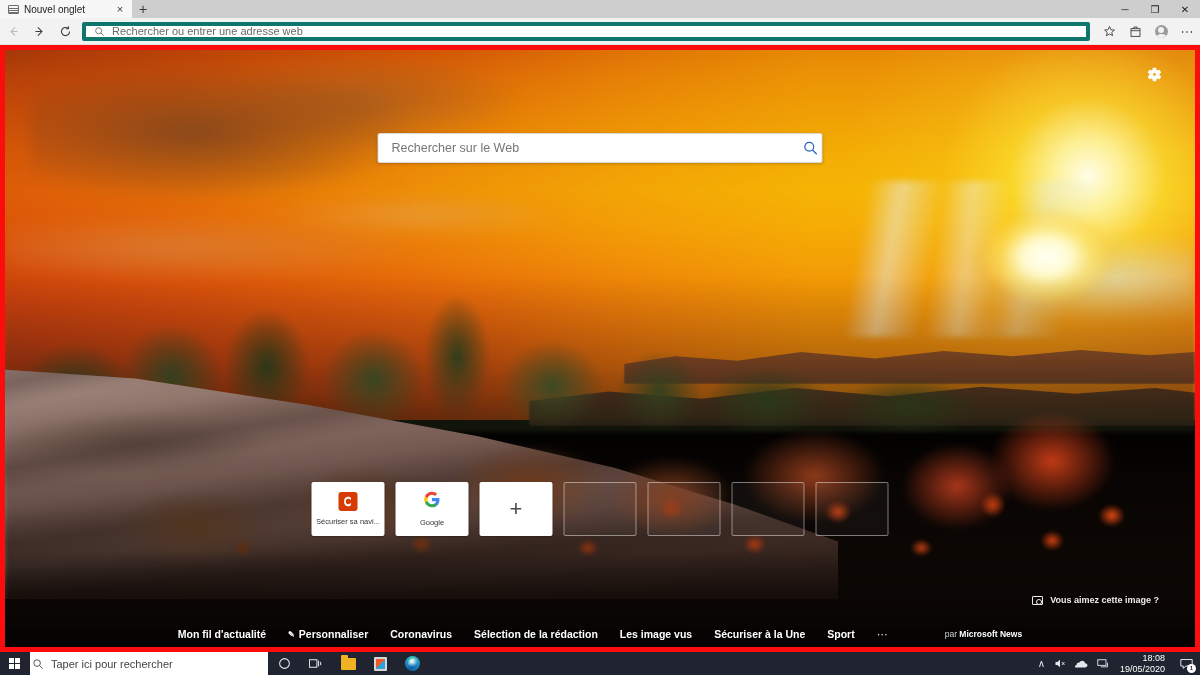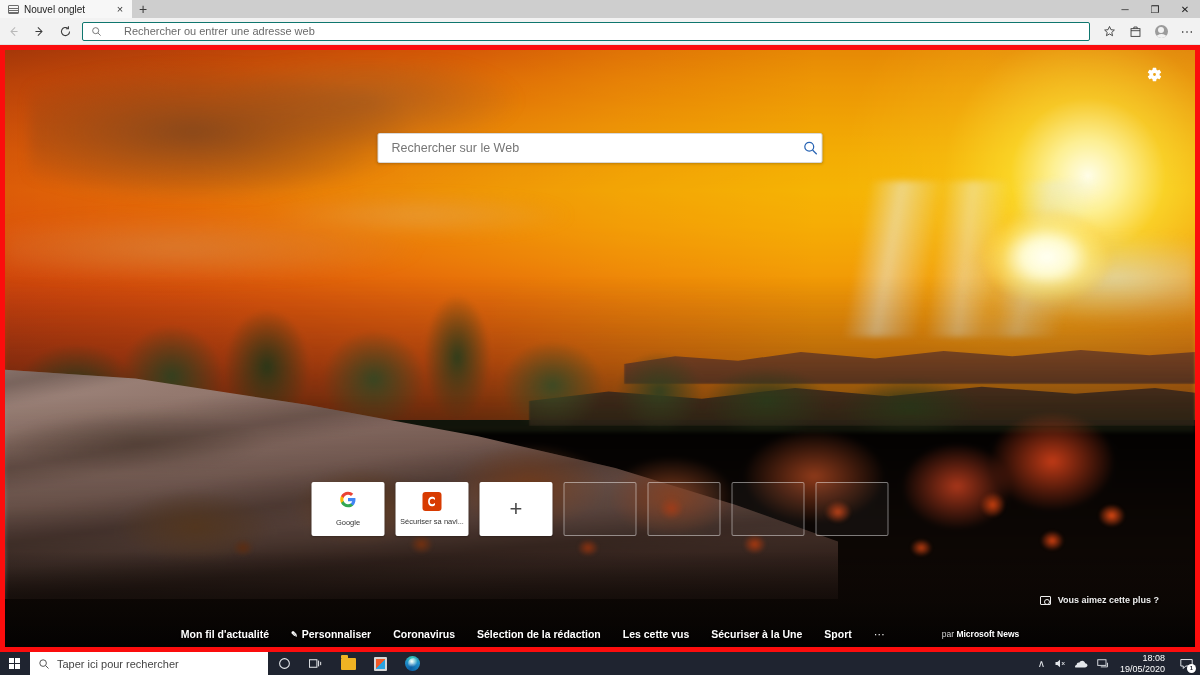--- a/index.html
+++ b/index.html
@@ -56,22 +56,22 @@
     background: #f2f2f2; display: flex; align-items: center; gap: 0;
     border-bottom: 1px solid #e2e2e2;
   }
   .tbbtn {
     width: 26px; height: 27px; display: flex; align-items: center; justify-content: center;
     color: #3b3b3b;
   }
   .tbbtn.disabled { color: #b9b9b9; }
   .addressbar {
     flex: 1 1 auto; height: 19px; margin: 0 6px 0 4px;
-    background: #fff; border: 1px solid #0f766e; border-radius: 2px;
-    display: flex; align-items: center; gap: 22px; padding: 0 8px;
+    background: #fff; border: 4px solid #0f766e; border-radius: 2px;
+    display: flex; align-items: center; gap: 7px; padding: 0 8px;
   }
   .addr-text { font-size: 11px; color: #6a6a6a; }
   .tb-right { display: flex; align-items: center; }
   .avatar-dot {
     width: 13px; height: 13px; border-radius: 50%;
     background: #9b9b9b; position: relative; overflow: hidden;
   }
   .avatar-dot::before {
     content: ''; position: absolute; left: 3.5px; top: 2px;
     width: 6px; height: 6px; border-radius: 50%; background: #f2f2f2;
@@ -321,21 +321,21 @@
   .winlogo { width: 12px; height: 12px; position: relative; }
   .winlogo i {
     position: absolute; width: 5px; height: 5px; background: #fff; display: block;
   }
   .winlogo i:nth-child(1) { left: 0; top: 0; }
   .winlogo i:nth-child(2) { left: 6px; top: 0; }
   .winlogo i:nth-child(3) { left: 0; top: 6px; }
   .winlogo i:nth-child(4) { left: 6px; top: 6px; }
   .tb-search {
     width: 238px; height: 23px; background: #fff;
-    display: flex; align-items: center; gap: 7px; padding: 0 8px;
+    display: flex; align-items: center; gap: 7px; padding: 0 2px;
   }
   .tb-search span { font-size: 11px; color: #444; }
   .tb-icon {
     width: 32px; height: 23px; display: flex; align-items: center; justify-content: center;
   }
   .edge-dot {
     width: 15px; height: 15px; border-radius: 50%;
     background: conic-gradient(from 200deg, #0b5fa4 0deg, #1f8ec9 80deg, #35c1b4 150deg, #1f8ec9 250deg, #0b5fa4 360deg);
     position: relative;
   }
@@ -482,66 +482,66 @@
         <svg width="16" height="16" viewBox="0 0 18 18">
             <circle cx="7.6" cy="7.6" r="5" fill="none" stroke="currentColor" stroke-width="1.4"></circle>
             <path d="M11.3 11.3 L16 16" stroke="currentColor" stroke-width="1.4"></path>
           </svg>
       </span>
     </div>
 
     <div class="tiles">
 
       <div class="tile">
+        <span class="icon-sq" style="background:#d83b01">
+          <svg width="11" height="13" viewBox="0 0 12 14" fill="#ffffff">
+            <path d="M9.3 3.2C8.5 2.3 7.3 1.8 6 1.8c-2.6 0-4.3 2-4.3 5.2s1.7 5.2 4.3 5.2c1.3 0 2.5-.5 3.3-1.4v-2.4c-.7 1-1.8 1.6-3 1.6-1.7 0-2.7-1.2-2.7-3s1-3 2.7-3c1.2 0 2.3.6 3 1.6V3.2z"></path>
+          </svg>
+        </span>
+        <span class="tile-label">Sécuriser sa navi...</span>
+      </div>
+
+      <div class="tile">
         <span>
           <svg width="17" height="17" viewBox="0 0 48 48">
             <path fill="#4285F4" d="M45.1 24.5c0-1.6-.1-3.2-.4-4.7H24v8.9h11.8c-.5 2.7-2.1 5-4.4 6.6v5.5h7.1c4.2-3.8 6.6-9.5 6.6-16.3z"></path>
             <path fill="#34A853" d="M24 46c6 0 11-2 14.6-5.3l-7.1-5.5c-2 1.3-4.5 2.1-7.5 2.1-5.8 0-10.7-3.9-12.4-9.1H4.3v5.7C7.9 41.1 15.4 46 24 46z"></path>
             <path fill="#FBBC05" d="M11.6 28.2c-.5-1.3-.7-2.7-.7-4.2s.3-2.9.7-4.2v-5.7H4.3A22 22 0 0 0 2 24c0 3.6.9 6.9 2.3 9.9l7.3-5.7z"></path>
             <path fill="#EA4335" d="M24 10.8c3.3 0 6.2 1.1 8.5 3.3l6.3-6.3C35 4.2 30 2 24 2 15.4 2 7.9 6.9 4.3 14.1l7.3 5.7c1.7-5.2 6.6-9 12.4-9z"></path>
           </svg>
         </span>
         <span class="tile-label">Google</span>
       </div>
 
-      <div class="tile">
-        <span class="icon-sq" style="background:#d83b01">
-          <svg width="11" height="13" viewBox="0 0 12 14" fill="#ffffff">
-            <path d="M9.3 3.2C8.5 2.3 7.3 1.8 6 1.8c-2.6 0-4.3 2-4.3 5.2s1.7 5.2 4.3 5.2c1.3 0 2.5-.5 3.3-1.4v-2.4c-.7 1-1.8 1.6-3 1.6-1.7 0-2.7-1.2-2.7-3s1-3 2.7-3c1.2 0 2.3.6 3 1.6V3.2z"></path>
-          </svg>
-        </span>
-        <span class="tile-label">Sécuriser sa navi...</span>
-      </div>
-
 
       <div class="tile">
         <span class="tile-add">+</span>
       </div>
 
       <div class="tile-ghost"></div>
       <div class="tile-ghost"></div>
       <div class="tile-ghost"></div>
       <div class="tile-ghost"></div>
     </div>
 
     <div class="like-image">
       <span class="cam-icon"></span>
-      <span>Vous aimez cette plus ?</span>
+      <span>Vous aimez cette image ?</span>
     </div>
 
     <div class="newsbar">
       <div class="newsbar-inner">
         <span class="news-item">Mon fil d'actualité</span>
         <span class="news-item">
           <span class="pencil">✎</span>
           <span>Personnaliser</span>
         </span>
         <span class="news-item">Coronavirus</span>
         <span class="news-item">Sélection de la rédaction</span>
-        <span class="news-item">Les cette vus</span>
+        <span class="news-item">Les image vus</span>
         <span class="news-item">Sécuriser à la Une</span>
         <span class="news-item">Sport</span>
         <span class="news-more">⋯</span>
         <span class="news-credit">
           <span>par </span><b>Microsoft News</b>
         </span>
       </div>
     </div>
   </div>
 

